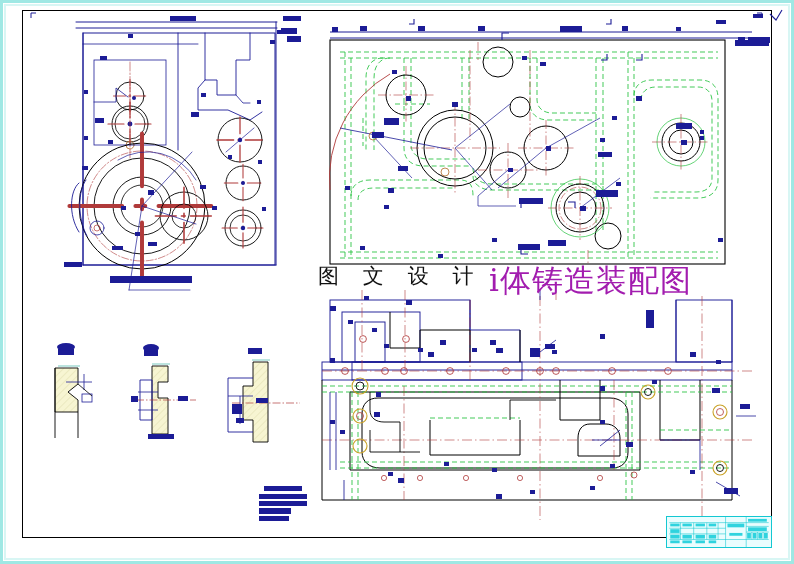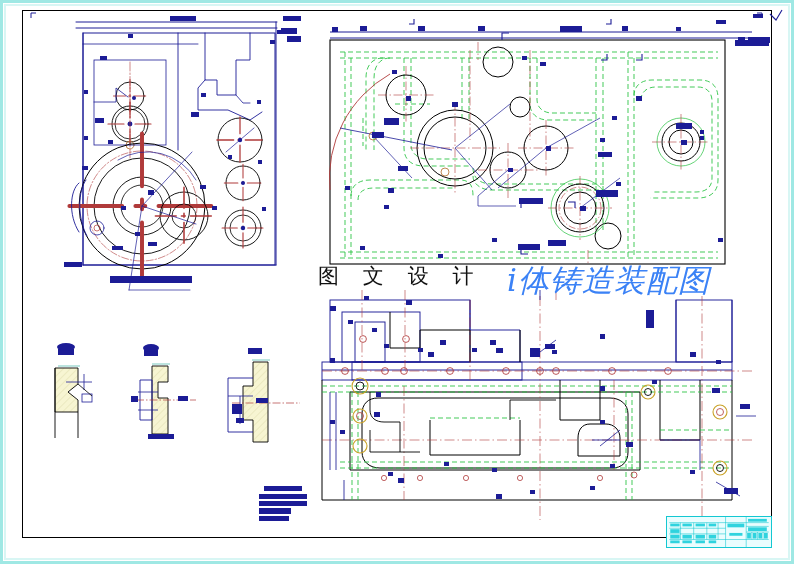--- a/index.html
+++ b/index.html
@@ -17,22 +17,22 @@
   .sheet-border{position:absolute;left:22px;top:10px;width:750px;height:528px;
     box-sizing:border-box;border:1.6px solid #000;}
 
   svg{position:absolute;left:0;top:0;}
   .vec{width:794px;height:564px;}
 
   
   .title-blk{position:absolute;white-space:nowrap;}
   #title-black{left:318px;top:262px;font-size:21px;letter-spacing:9px;
      color:#111;font-family:Liberation Sans, sans-serif;}
-  #title-red{left:507px;top:260px;font-size:31px;letter-spacing:1px;
-     color:#3b82f6;font-family:"DejaVu Serif","Liberation Serif",serif;font-style:italic;}
+  #title-red{left:489px;top:260px;font-size:31px;letter-spacing:1px;
+     color:#a21caf;font-family:"DejaVu Serif","Liberation Serif",serif;}
 
   
   .titleblock{position:absolute;left:666px;top:516px;width:106px;height:32px;
      box-sizing:border-box;border:1px solid #14c8d2;background:#eafdfe;}
   .tb-grid{position:absolute;left:0;top:0;width:100%;height:100%;}
 </style>
 </head>
 <body>
 
 <div id="stage">

